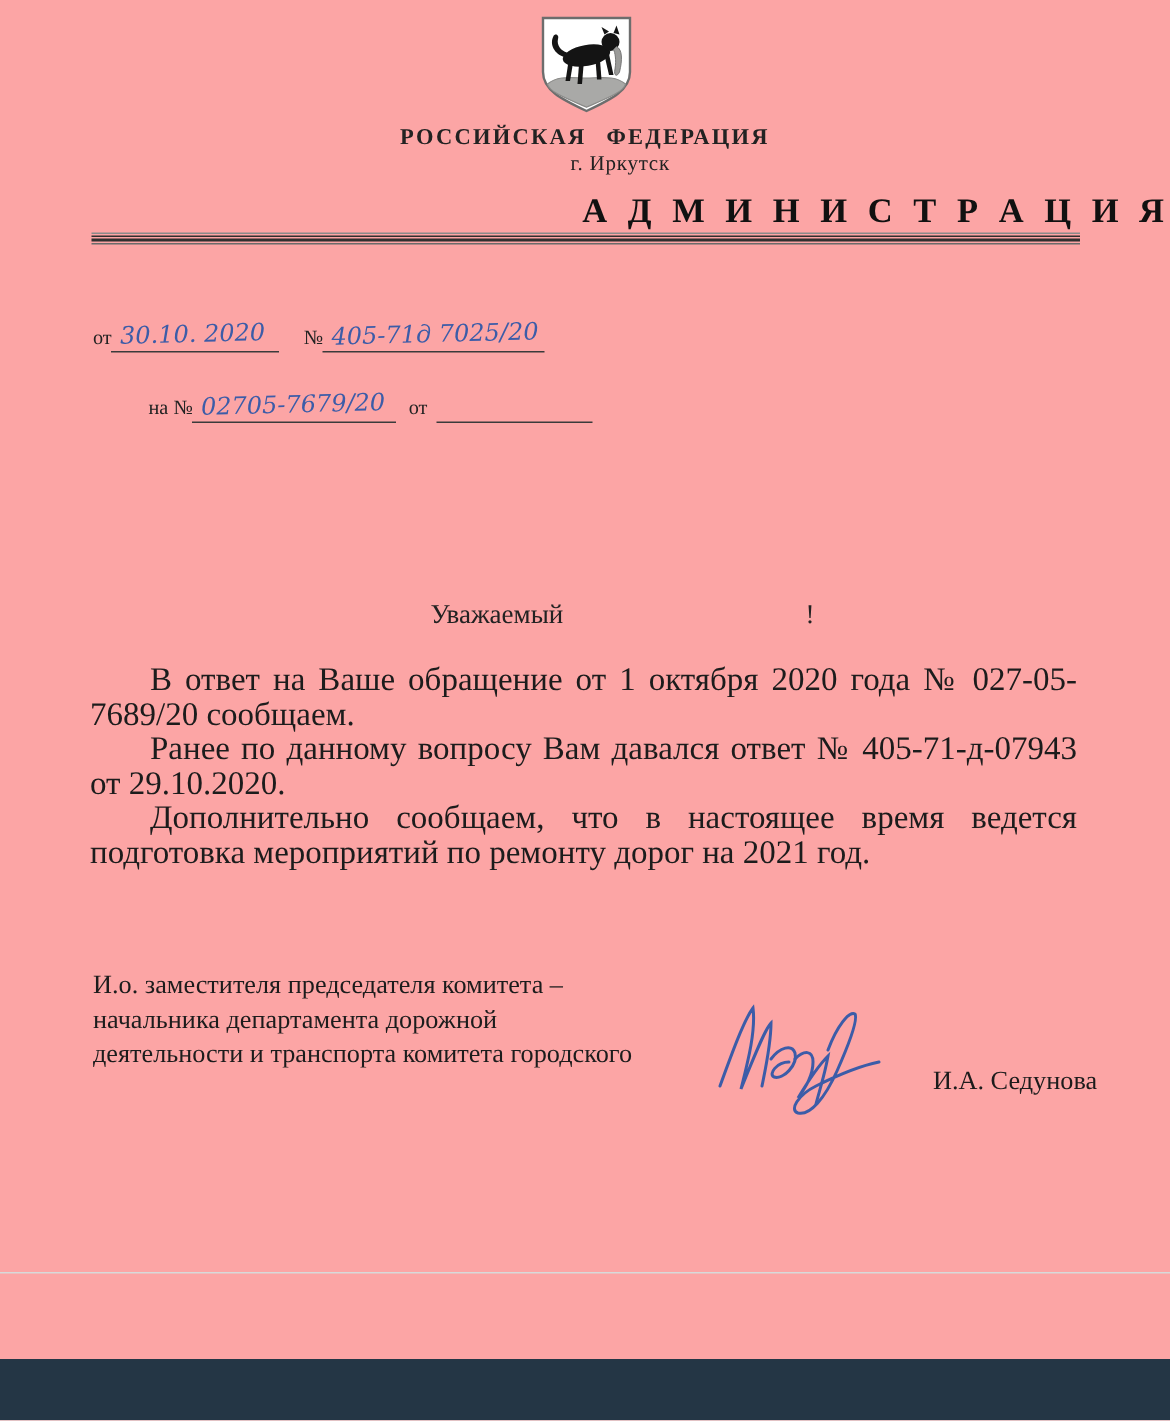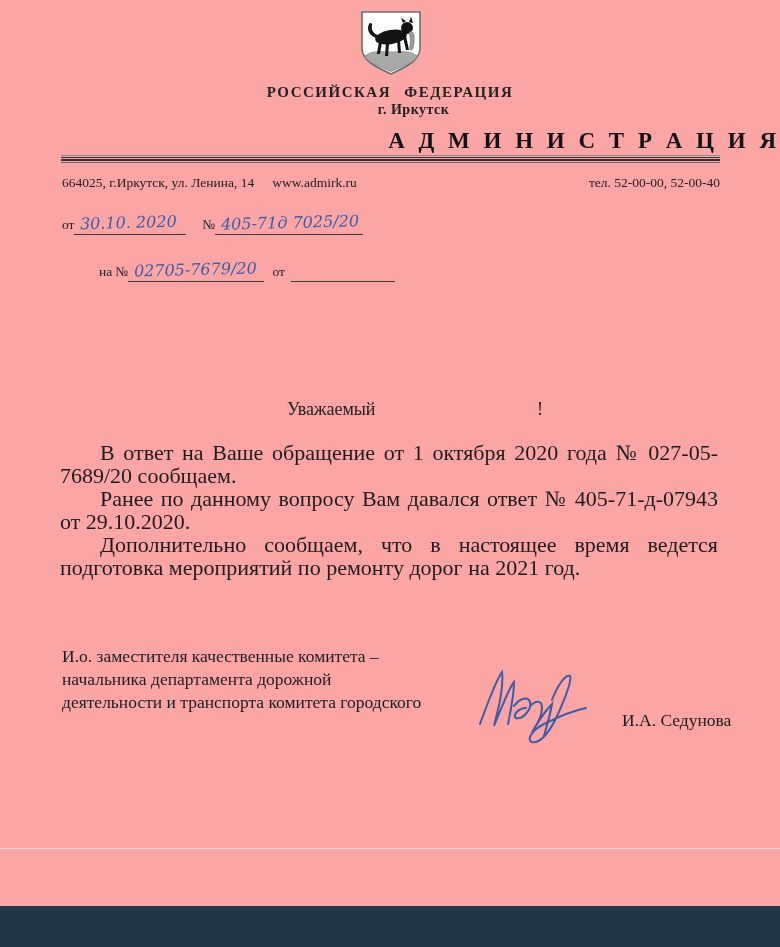--- a/index.html
+++ b/index.html
@@ -9,21 +9,21 @@
     overflow:hidden; font-family:"Liberation Serif", serif; color:#1a1a1a;
   }
   
   .emblem { position:absolute; left:352px; top:8px; width:78px; height:72px; }
   .country {
     position:absolute; top:84px; left:0; width:780px; text-align:center;
     font-weight:bold; font-size:15px; letter-spacing:1.5px; word-spacing:8px; color:#222;
   }
   .city {
     position:absolute; top:102px; left:0; width:780px; text-align:center;
-    font-weight:bold; font-size:14px; letter-spacing:0.5px; color:#222;padding-left:47px;
+    font-weight:normal; font-size:14px; letter-spacing:0.5px; color:#222;padding-left:47px;
   }
   .org-title {
     position:absolute; top:128px; left:0; width:780px; text-align:right;
     font-weight:bold; font-size:23px; letter-spacing:4px; color:#111;
   }
   .rule { position:absolute; left:61px; top:155px; width:659px; height:8px; }
   .rule .l1 { height:1px; background:#8a8a8a; margin-bottom:1px; }
   .rule .l2 { height:1px; background:#2f2f2f; margin-bottom:1px; }
   .rule .l3 { height:2px; background:#2f2f2f; margin-bottom:1px; }
   .rule .l4 { height:1px; background:#6a6a6a; }
@@ -86,26 +86,20 @@
   <div class="city">г. Иркутск</div>
   <div class="org-title">А Д М И Н И С Т Р А Ц И Я</div>
 
   <div class="rule">
     <div class="l1"></div>
       <div class="l2"></div>
       <div class="l3"></div>
       <div class="l4"></div>
   </div>
 
-  <div class="addr-row">
-    <div class="addr-left">
-      <span>664025,  г.Иркутск, ул. Ленина, 14</span><span class="site">www.admirk.ru</span>
-    </div>
-    <div>тел. 52-00-00, 52-00-40</div>
-  </div>
 
   <div class="ref-line ref1">
     <span class="lbl">от</span>
     <span class="uline" style="min-width:112px"><span class="hw">30.10. 2020</span></span>
     <span class="lbl" style="margin-left:16px">№</span>
     <span class="uline" style="min-width:142px"><span class="hw">405-71д 7025/20</span></span>
   </div>
 
   <div class="ref-line ref2">
     <span class="lbl">на №</span>
@@ -117,21 +111,21 @@
   <div class="salutation-word">Уважаемый</div>
   <div class="salutation-excl">!</div>
 
   <div class="body-text">
     <p>В ответ на Ваше обращение от 1 октября 2020 года № 027-05-7689/20 сообщаем.</p>
     <p>Ранее по данному вопросу Вам давался ответ № 405-71-д-07943 от 29.10.2020.</p>
     <p>Дополнительно сообщаем, что в настоящее время ведется подготовка мероприятий по ремонту дорог на 2021 год.</p>
   </div>
 
   <div class="sig-block">
-    <div>И.о. заместителя качественные комитета –</div>
+    <div>И.о. заместителя председателя комитета –</div>
     <div>начальника департамента дорожной</div>
     <div>деятельности и транспорта комитета городского</div>
   </div>
 
   <svg class="autograph" viewBox="0 0 126 90">
     <g fill="none" stroke="#3c5ca8" stroke-width="2" stroke-linecap="round">
       <path d="M6,62 C14,40 22,18 28,10 C30,26 24,48 20,64 C28,44 36,24 40,20 C40,34 36,52 34,62"></path>
       <path d="M40,44 C46,36 54,34 56,40 C58,48 48,58 42,56 C38,54 44,46 52,46"></path>
       <path d="M56,44 C62,38 68,38 68,46 C68,56 62,64 58,70 C64,60 72,48 78,42 C76,54 72,66 70,74"></path>
       <path d="M78,38 C84,22 92,12 96,14 C98,18 92,34 84,52 C76,70 66,82 58,80 C52,78 58,68 70,62 C86,54 102,48 112,46"></path>

